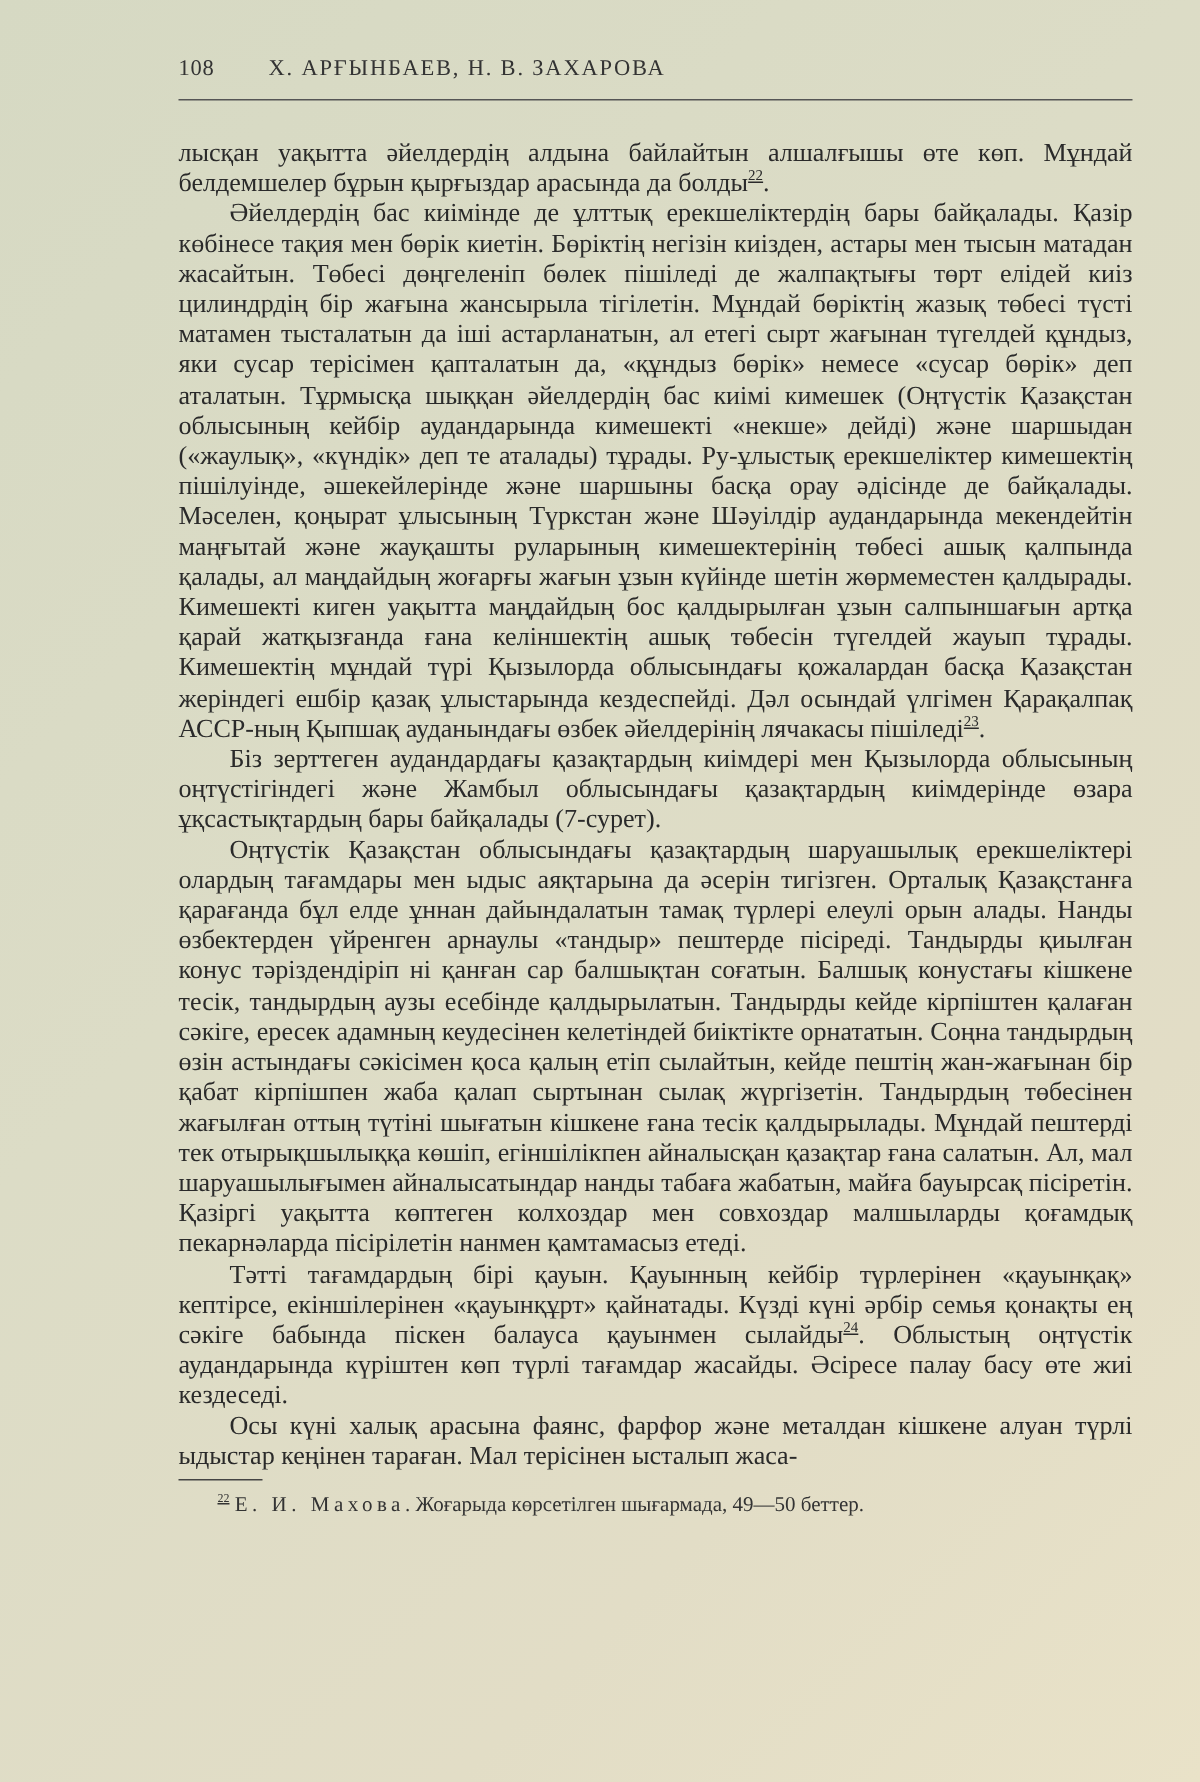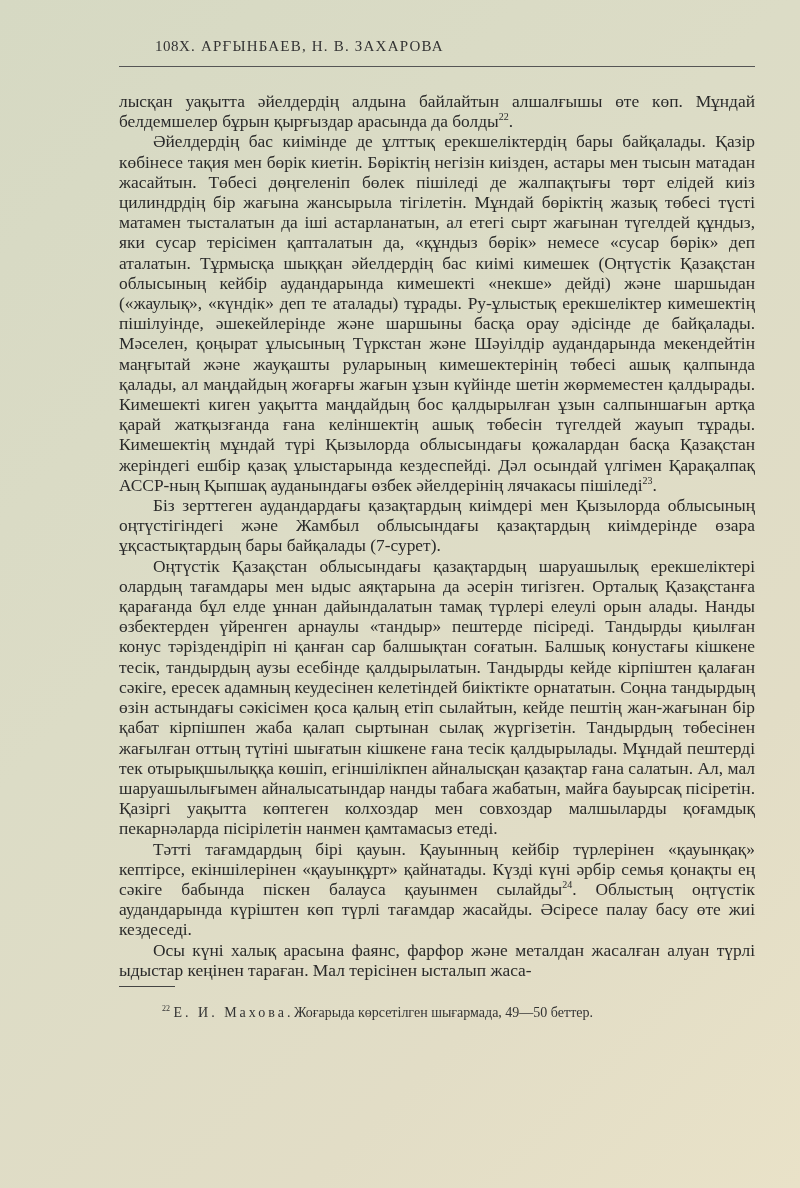--- a/index.html
+++ b/index.html
@@ -8,50 +8,50 @@
     background: linear-gradient(135deg, #d6d9c3 0%, #dcdcc6 40%, #e2ddc6 75%, #e9e2c8 100%);
     font-family: "Liberation Serif", "DejaVu Serif", serif;
     color:#2a2a2a;
     position:relative;
   }
   .page { position:absolute; left:119px; top:38px; width:636px; }
   .header {
     display:flex; align-items:baseline; height:22px;
     font-size:15px; color:#333; letter-spacing:0.5px;
   }
-  .header .pnum { width:60px; font-size:15px;text-align:right; }
+  .header .pnum { width:60px; font-size:15px; }
   .header .running { flex:1; text-align:left; padding-right:60px; letter-spacing:1.2px; }
   .rule { height:2px; margin-top:6px; border-top:1.5px solid #555; }
   .body { margin-top:22px; font-size:17.4px; line-height:20.2px; text-align:justify; }
   .body p { margin:0; text-indent:0; }
   .body p.ind { text-indent:34px; }
-  sup { font-size:10px; line-height:0; vertical-align:super; }
+  sup { font-size:10px; line-height:0; vertical-align:super;text-decoration:underline; }
   .fn-rule { width:56px; border-top:1px solid #444; margin:6px 0 8px 0; }
   .footnotes { font-size:14px; line-height:17px; text-align:justify; color:#333; }
-  .footnotes p { margin:17px; text-indent:26px; }
+  .footnotes p { margin:0; text-indent:26px; }
   .footnotes sup { font-size:8px; }
   .spaced { letter-spacing:3px; }
 </style>
 </head>
 <body>
 
 <div class="page">
   <div class="header">
     <span class="pnum">108</span>
     <span class="running">Х. АРҒЫНБАЕВ, Н. В. ЗАХАРОВА</span>
   </div>
   <div class="rule"></div>
 
   <div class="body">
     <p><span>лысқан уақытта әйелдердің алдына байлайтын алшалғышы өте көп. Мұндай белдемшелер бұрын қырғыздар арасында да болды</span><sup>22</sup><span>.</span></p>
     <p class="ind"><span>Әйелдердің бас киімінде де ұлттық ерекшеліктердің бары байқалады. Қазір көбінесе тақия мен бөрік киетін. Бөріктің негізін киізден, астары мен тысын матадан жасайтын. Төбесі дөңгеленіп бөлек пішіледі де жалпақтығы төрт елідей киіз цилиндрдің бір жағына жансырыла тігілетін. Мұндай бөріктің жазық төбесі түсті матамен тысталатын да іші астарланатын, ал етегі сырт жағынан түгелдей құндыз, яки сусар терісімен қапталатын да, «құндыз бөрік» немесе «сусар бөрік» деп аталатын. Тұрмысқа шыққан әйелдердің бас киімі кимешек (Оңтүстік Қазақстан облысының кейбір аудандарында кимешекті «некше» дейді) және шаршыдан («жаулық», «күндік» деп те аталады) тұрады. Ру-ұлыстық ерекшеліктер кимешектің пішілуінде, әшекейлерінде және шаршыны басқа орау әдісінде де байқалады. Мәселен, қоңырат ұлысының Түркстан және Шәуілдір аудандарында мекендейтін маңғытай және жауқашты руларының кимешектерінің төбесі ашық қалпында қалады, ал маңдайдың жоғарғы жағын ұзын күйінде шетін жөрмеместен қалдырады. Кимешекті киген уақытта маңдайдың бос қалдырылған ұзын салпыншағын артқа қарай жатқызғанда ғана келіншектің ашық төбесін түгелдей жауып тұрады. Кимешектің мұндай түрі Қызылорда облысындағы қожалардан басқа Қазақстан жеріндегі ешбір қазақ ұлыстарында кездеспейді. Дәл осындай үлгімен Қарақалпақ АССР-ның Қыпшақ ауданындағы өзбек әйелдерінің лячакасы пішіледі</span><sup>23</sup><span>.</span></p>
     <p class="ind"><span>Біз зерттеген аудандардағы қазақтардың киімдері мен Қызылорда облысының оңтүстігіндегі және Жамбыл облысындағы қазақтардың киімдерінде өзара ұқсастықтардың бары байқалады (7-сурет).</span></p>
     <p class="ind"><span>Оңтүстік Қазақстан облысындағы қазақтардың шаруашылық ерекшеліктері олардың тағамдары мен ыдыс аяқтарына да әсерін тигізген. Орталық Қазақстанға қарағанда бұл елде ұннан дайындалатын тамақ түрлері елеулі орын алады. Нанды өзбектерден үйренген арнаулы «тандыр» пештерде пісіреді. Тандырды қиылған конус тәріздендіріп ні қанған сар балшықтан соғатын. Балшық конустағы кішкене тесік, тандырдың аузы есебінде қалдырылатын. Тандырды кейде кірпіштен қалаған сәкіге, ересек адамның кеудесінен келетіндей биіктікте орнататын. Соңна тандырдың өзін астындағы сәкісімен қоса қалың етіп сылайтын, кейде пештің жан-жағынан бір қабат кірпішпен жаба қалап сыртынан сылақ жүргізетін. Тандырдың төбесінен жағылған оттың түтіні шығатын кішкене ғана тесік қалдырылады. Мұндай пештерді тек отырықшылыққа көшіп, егіншілікпен айналысқан қазақтар ғана салатын. Ал, мал шаруашылығымен айналысатындар нанды табаға жабатын, майға бауырсақ пісіретін. Қазіргі уақытта көптеген колхоздар мен совхоздар малшыларды қоғамдық пекарнәларда пісірілетін нанмен қамтамасыз етеді.</span></p>
     <p class="ind"><span>Тәтті тағамдардың бірі қауын. Қауынның кейбір түрлерінен «қауынқақ» кептірсе, екіншілерінен «қауынқұрт» қайнатады. Күзді күні әрбір семья қонақты ең сәкіге бабында піскен балауса қауынмен сылайды</span><sup>24</sup><span>. Облыстың оңтүстік аудандарында күріштен көп түрлі тағамдар жасайды. Әсіресе палау басу өте жиі кездеседі.</span></p>
-    <p class="ind"><span>Осы күні халық арасына фаянс, фарфор және металдан жасалған алуан түрлі ыдыстар кеңінен тараған. Мал терісінен ысталып жаса-</span></p>
+    <p class="ind"><span>Осы күні халық арасына фаянс, фарфор және металдан кішкене алуан түрлі ыдыстар кеңінен тараған. Мал терісінен ысталып жаса-</span></p>
   </div>
 
   <div class="fn-rule"></div>
 
   <div class="footnotes">
     <p><sup>22</sup> <span class="spaced">Е. И. Махова</span><span>. Жоғарыда көрсетілген шығармада, 49—50 беттер.</span></p>
   </div>
 </div>
 
 </body></html>

